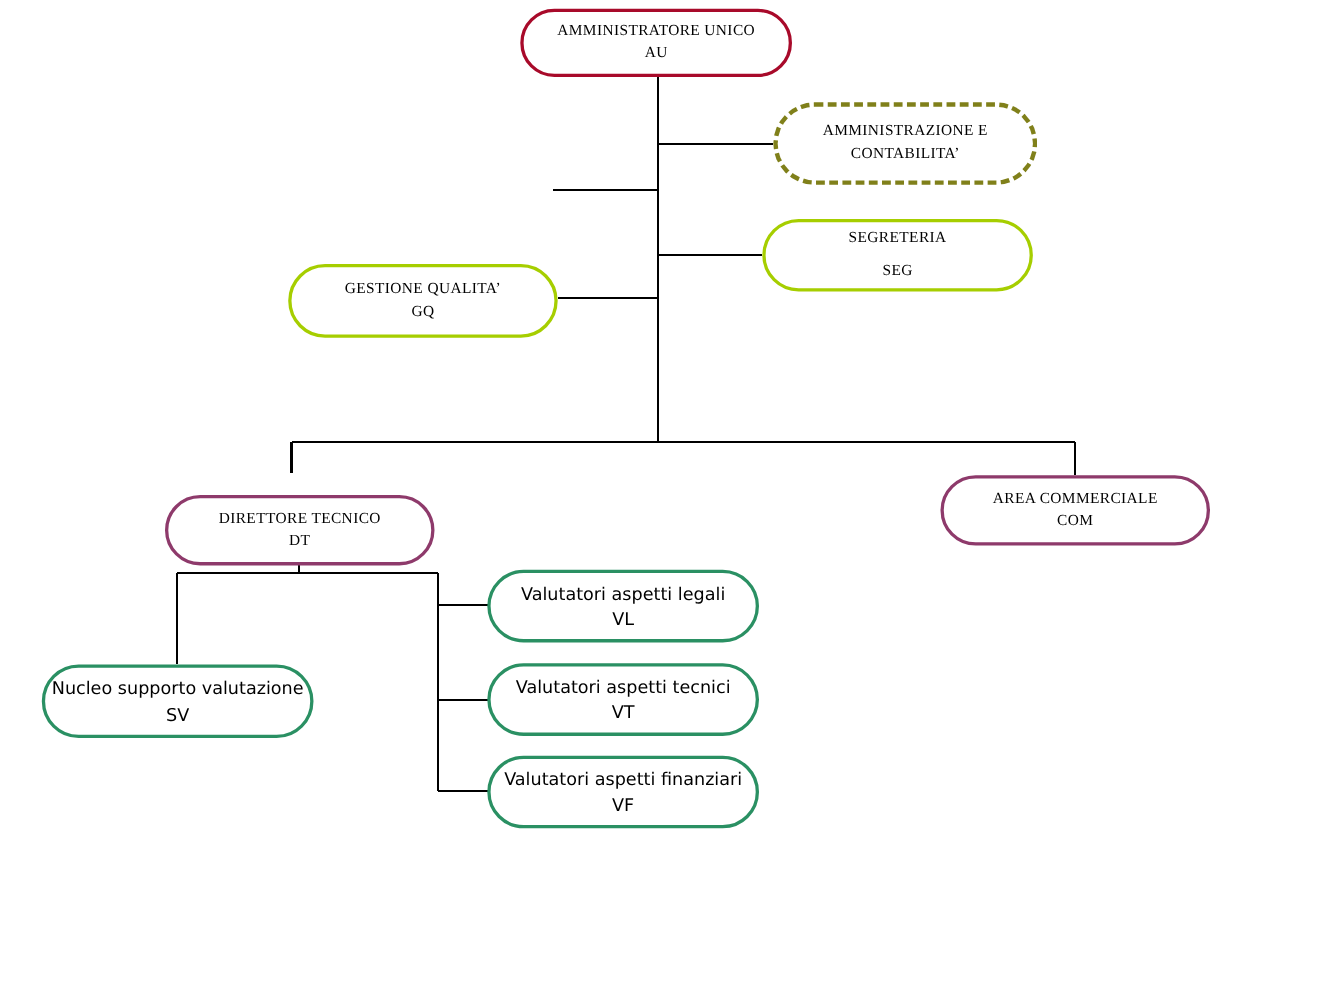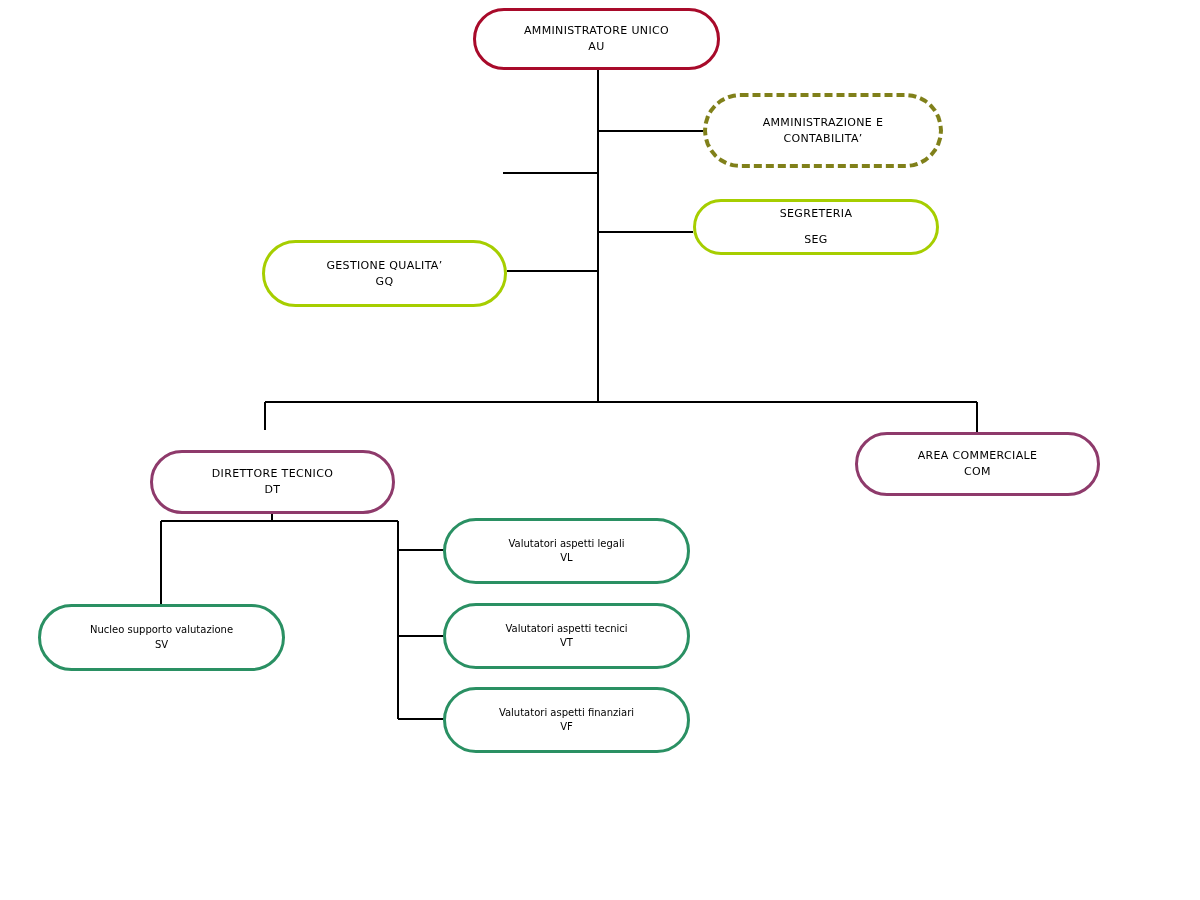--- a/index.html
+++ b/index.html
@@ -48,22 +48,22 @@
     white-space: nowrap;
   }
   .node.caps .line1,
   .node.caps .line2 {
     letter-spacing: 0.35px;
   }
   .node.dashed {
     border-style: dashed;
     border-width: 4px;
   }
-  .fs-11 .line1, .fs-11 .line2 { font-size: 11px; }
-  .fs-12 .line1, .fs-12 .line2 { font-size: 10px; }
+  .fs-11 .line1, .fs-11 .line2 { font-size: 14px; font-family: Liberation Serif, serif; }
+  .fs-12 .line1, .fs-12 .line2 { font-size: 16px; }
 </style>
 </head>
 <body>
 
 <div id="chart-root">
 
   <svg id="connector-layer" viewBox="0 0 1200 900">
     <g stroke="#000000" stroke-width="2" fill="none" shape-rendering="crispEdges">
 
       <line x1="598" y1="70" x2="598" y2="402"></line>
@@ -96,21 +96,21 @@
     <span class="line1">AMMINISTRATORE UNICO</span>
     <span class="line2">AU</span>
   </div>
 
   <div class="node caps fs-11 dashed" style="left:703px; top:93px; width:240px; height:75px; border-color:#80801a;">
     <span class="line1">AMMINISTRAZIONE E</span>
     <span class="line2">CONTABILITA’</span>
   </div>
 
 
-  <div class="node caps fs-11" style="left:693px; top:199px; width:246px; height:56px; border-color:#a6ce00;gap:10px;">
+  <div class="node caps fs-11" style="left:693px; top:199px; width:246px; height:66px; border-color:#a6ce00;gap:10px;">
     <span class="line1">SEGRETERIA</span>
     <span class="line2">SEG</span>
   </div>
 
   <div class="node caps fs-11" style="left:262px; top:240px; width:245px; height:67px; border-color:#a6ce00;align-items:center;">
     <span class="line1">GESTIONE QUALITA’</span>
     <span class="line2">GQ</span>
   </div>
 
   <div class="node caps fs-11" style="left:150px; top:430px; width:245px; height:64px; border-color:#8e3a6b;margin-top:20px;">

